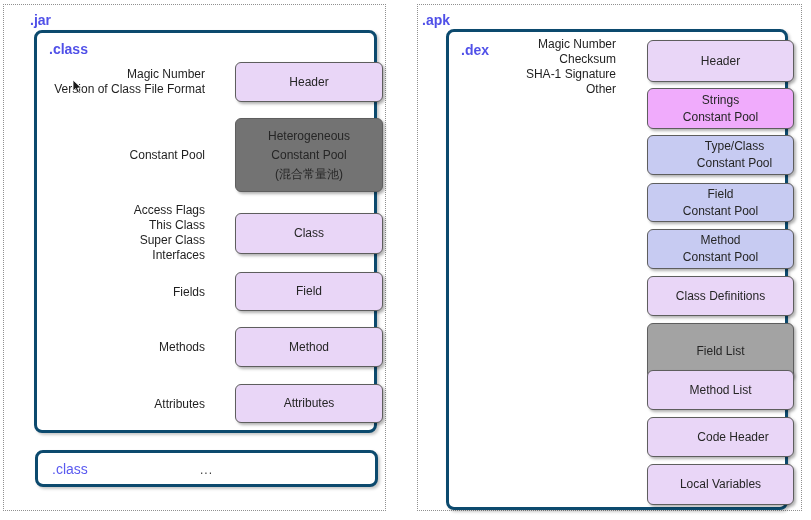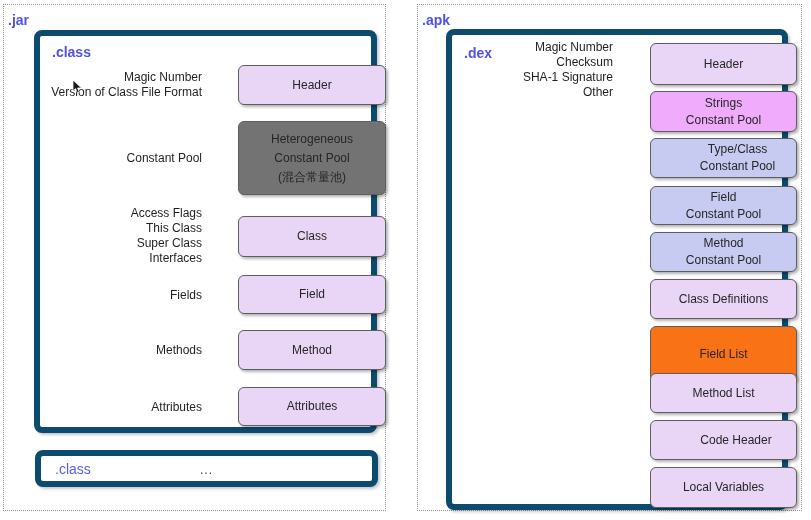--- a/index.html
+++ b/index.html
@@ -32,21 +32,21 @@
     position: absolute;
     font-size: 14px;
     font-weight: bold;
     color: #5050e8;
   }
 
   
   .filebox {
     position: absolute;
     background: #ffffff;
-    border: 6px solid #0c4a6e;
+    border: 3px solid #0c4a6e;
     border-radius: 8px;
     box-shadow: 2px 2px 3px rgba(0,0,0,0.22);
     box-sizing: border-box;
   }
   .class-main { left: 30px; top: 25px;  width: 343px; height: 403px; }
   .class-more { left: 31px; top: 445px; width: 343px; height: 37px; }
   .dex-main   { left: 28px; top: 24px;  width: 342px; height: 481px; }
 
   .file-label {
     position: absolute;
@@ -127,21 +127,21 @@
     height: 16px;
     pointer-events: none;
   }
 </style>
 </head>
 <body>
 
 <div class="canvas">
 
   <div class="panel panel-jar">
-    <span class="ext-label" style="left:4px; top:7px;">.jar</span>
+    <span class="ext-label" style="left:26px; top:7px;">.jar</span>
 
     <div class="filebox class-main">
       <span class="file-label">.class</span>
 
       <div class="anno" style="top:49px">Magic Number
 Version of Class File Format</div>
       <div class="anno" style="top:122px">Constant Pool</div>
       <div class="anno" style="top:200px">Access Flags
 This Class
 Super Class
@@ -180,21 +180,21 @@
       <div class="node" style="top: 8px; height: 42px; background: rgb(233, 214, 247);">Header</div>
       <div class="node" style="top: 56px; height: 41px; background: #f0abfc;">Strings
 Constant Pool</div>
       <div class="node" style="top: 103px; height: 40px; background: rgb(199, 203, 242); padding-left: 28px;">Type/Class
 Constant Pool</div>
       <div class="node" style="top: 151px; height: 39px; background: rgb(199, 203, 242);">Field
 Constant Pool</div>
       <div class="node" style="top: 197px; height: 40px; background: rgb(199, 203, 242);">Method
 Constant Pool</div>
       <div class="node" style="top: 244px; height: 40px; background: rgb(233, 214, 247);">Class Definitions</div>
-      <div class="node" style="top: 291px; height: 56px; background: #f97316;">Field List</div>
+      <div class="node" style="top: 291px; height: 56px; background: #a3a3a3;">Field List</div>
       <div class="node" style="top: 338px; height: 40px; background: rgb(233, 214, 247);">Method List</div>
       <div class="node" style="top: 385px; height: 40px; background: rgb(233, 214, 247); padding-left: 25px;">Code Header</div>
       <div class="node" style="top: 432px; height: 41px; background: rgb(233, 214, 247);">Local Variables</div>
     </div>
   </div>
 
   <svg class="cursor" viewBox="0 0 12 16">
     <path d="M1,1 L1,12 L3.6,9.6 L5.4,14 L7.4,13.2 L5.6,9 L9.5,9 Z" fill="#1a1a1a" stroke="#ffffff" stroke-width="0.8"></path>
   </svg>
 

